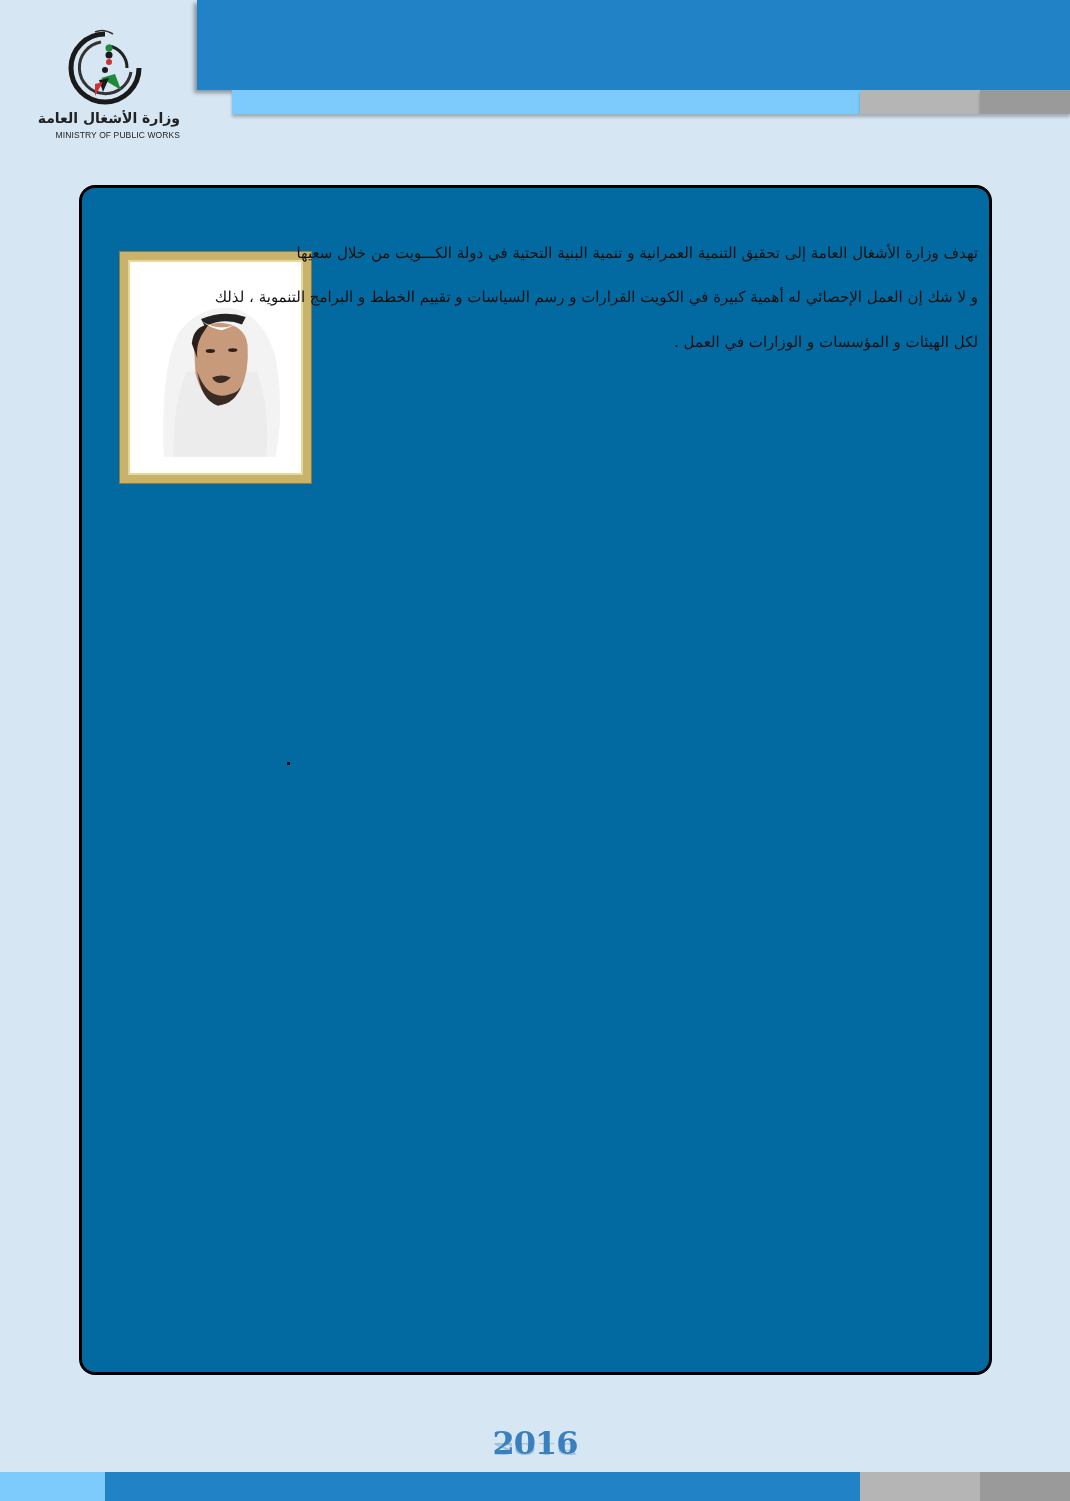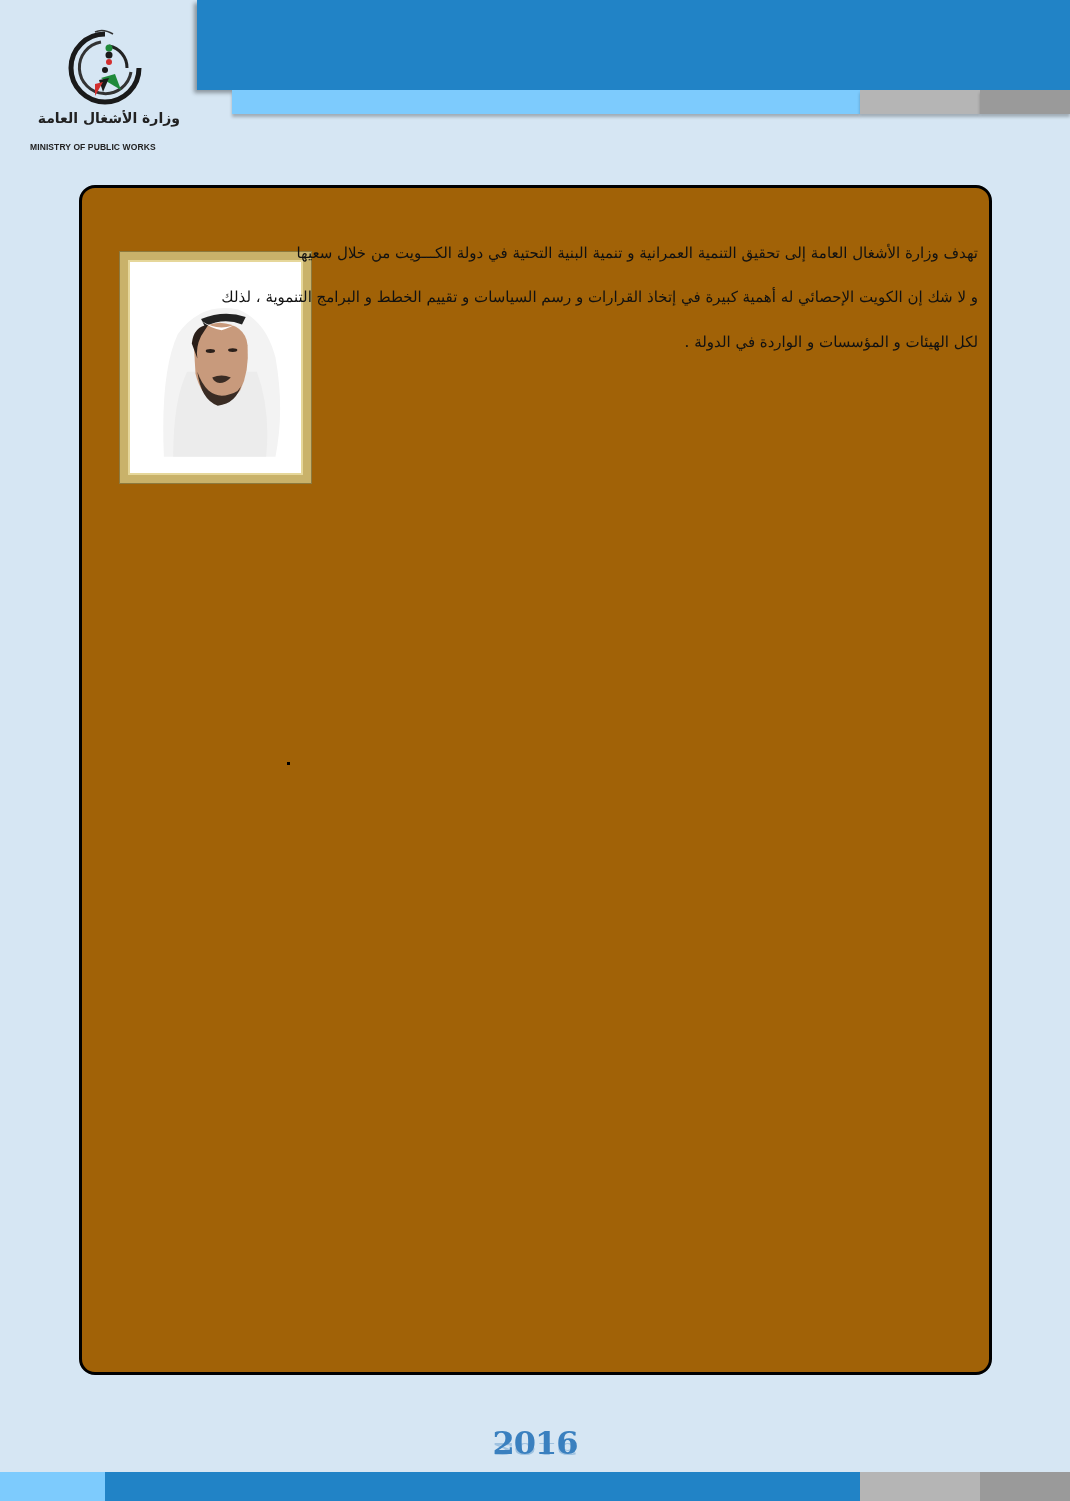--- a/index.html
+++ b/index.html
@@ -5,32 +5,32 @@
   html, body { margin:0; padding:0; }
   body {
     width:1070px; height:1501px; position:relative; overflow:hidden;
     background:#d6e6f3;
     font-family:"DejaVu Serif", serif;
   }
   .logo { position:absolute; left:30px; top:28px; width:150px; height:120px; }
   .logo-mark { position:absolute; left:35px; top:0; width:80px; height:80px; }
   .logo-ar { position:absolute; left:0; top:82px; width:150px; text-align:right;
     font-family:"DejaVu Sans", sans-serif; font-weight:bold; font-size:14px; color:#222; direction:rtl; }
-  .logo-en { position:absolute; left:0; top:114px; width:150px; text-align:left;
-    font-family:"Liberation Sans", sans-serif; font-weight:bold; font-size:8.5px; color:#222; letter-spacing:0.1px; }
+  .logo-en { position:absolute; left:0; top:102px; width:150px; text-align:right;
+    font-family:"Liberation Sans", sans-serif; font-weight:normal; font-size:8.5px; color:#222; letter-spacing:0.1px; }
 
   .top-banner { position:absolute; left:197px; top:0; width:873px; height:90px;
     background:#2183c6; box-shadow:-3px 3px 4px rgba(0,0,0,0.35); }
   .top-strip { position:absolute; top:90px; height:24px; box-shadow:0 3px 3px rgba(0,0,0,0.25); }
   .strip-light { left:232px; width:628px; background:#7dcbfd; }
   .strip-gray { left:860px; width:120px; background:#b5b5b5; }
   .strip-dark { left:980px; width:90px; background:#9a9a9a; }
 
   .card { position:absolute; left:79px; top:185px; width:907px; height:1184px;
-    background:#a16207; border:3px solid #000; border-radius:16px; }
+    background:#0369a1; border:3px solid #000; border-radius:16px; }
 
   .portrait-frame { position:absolute; left:38px; top:64px; width:191px; height:231px;
     box-sizing:border-box; border:8px solid #c9b26a;
     background:#fff;
     box-shadow: inset 0 0 0 2px #a89150, 0 0 0 1px #8d7a3e; }
   .portrait-frame::before { content:""; position:absolute; inset:0; border:2px solid #e6d79a; }
   .portrait { position:absolute; inset:8px; overflow:hidden; background:#fff; }
 
   .text-block { position:absolute; right:11px; top:52px; width:650px; direction:rtl;
     font-family:"DejaVu Serif", serif; font-size:15px; color:#111; }
@@ -99,22 +99,22 @@
         <ellipse cx="80" cy="88" rx="5" ry="2" fill="#2a1f1a"></ellipse>
         <ellipse cx="104" cy="87" rx="5" ry="2" fill="#2a1f1a"></ellipse>
 
         <path d="M70 56 Q92 70 114 56 Q100 64 92 66 Q80 64 70 56 Z" fill="#ffffff"></path>
       </svg>
     </div>
   </div>
 
   <div class="text-block">
     <div class="text-line">تهدف وزارة الأشغال العامة إلى تحقيق التنمية العمرانية و تنمية البنية التحتية في دولة الكـــويت من خلال سعيها</div>
-    <div class="text-line">و لا شك إن الكويت الإحصائي له أهمية كبيرة في إتخاذ القرارات و رسم السياسات و تقييم الخطط و البرامج التنموية ، لذلك</div>
-    <div class="text-line short">لكل الهيئات و المؤسسات و الواردة في الدولة .</div>
+    <div class="text-line">و لا شك إن العمل الإحصائي له أهمية كبيرة في الكويت القرارات و رسم السياسات و تقييم الخطط و البرامج التنموية ، لذلك</div>
+    <div class="text-line short">لكل الهيئات و المؤسسات و الوزارات في العمل .</div>
   </div>
 
   <div class="stray-dot"></div>
 </div>
 
 <div class="year">2016</div>
 <div class="year-reflect">2016</div>
 
 <div class="bottom-bar bb-light"></div>
 <div class="bottom-bar bb-blue"></div>

